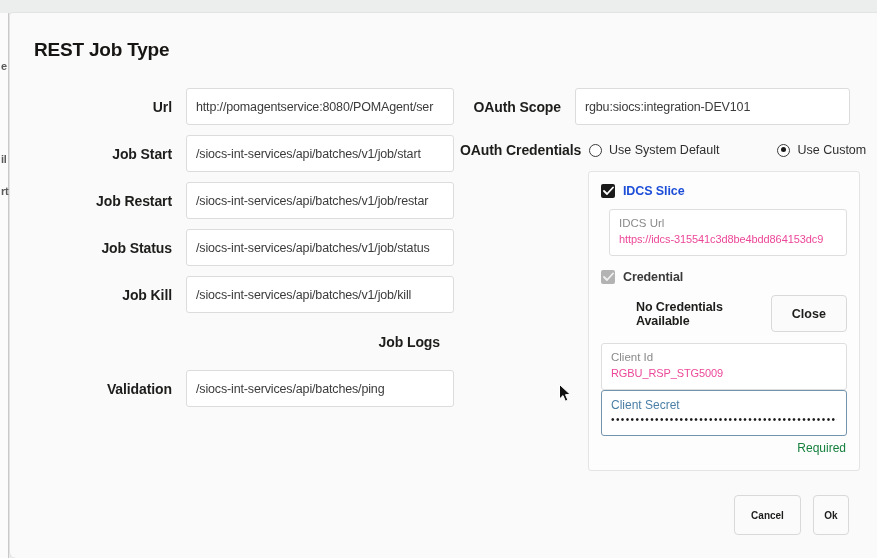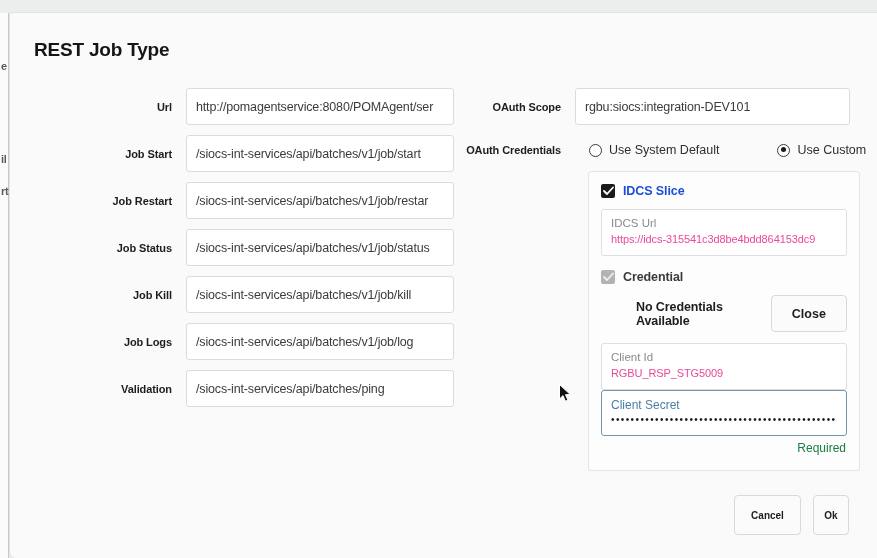--- a/index.html
+++ b/index.html
@@ -73,21 +73,21 @@
     top: 70px;
     width: 420px;
   }
   .field-row {
     display: flex;
     align-items: center;
     justify-content: flex-end;
     height: 47px;
   }
   .field-label {
-    font-size: 11px;
+    font-size: 14px;
     font-weight: bold;
     color: #1d1d1b;
     text-align: right;
     padding-right: 14px;
     white-space: nowrap;
     letter-spacing: -0.1px;
   }
   .text-input {
     width: 268px;
     height: 37px;
@@ -209,21 +209,21 @@
     line-height: 15px;
     white-space: nowrap;
   }
   .stacked-input .sub-value {
     font-size: 11px;
     color: #ec4899;
     line-height: 17px;
     white-space: nowrap;
     letter-spacing: -0.1px;
   }
-  #idcs-url-field { margin-bottom: 14px; }
+  #idcs-url-field { margin-bottom: 14px; margin-left: 8px; }
 
   #no-cred-row {
     display: flex;
     align-items: center;
     justify-content: space-between;
     margin-bottom: 11px;
     margin-top: 2px;
   }
   #no-cred-text {
     font-size: 12.5px;
@@ -349,21 +349,20 @@
       <div class="text-input">/siocs-int-services/api/batches/v1/job/status</div>
     </div>
 
     <div class="field-row">
       <div class="field-label">Job Kill</div>
       <div class="text-input">/siocs-int-services/api/batches/v1/job/kill</div>
     </div>
 
     <div class="field-row">
       <div class="field-label">Job Logs</div>
-      <div class="text-input">/siocs-int-services/api/batches/v1/job/log</div>
     </div>
 
     <div class="field-row">
       <div class="field-label">Validation</div>
       <div class="text-input">/siocs-int-services/api/batches/ping</div>
     </div>
 
   </div>
 
   <div id="right-col">

